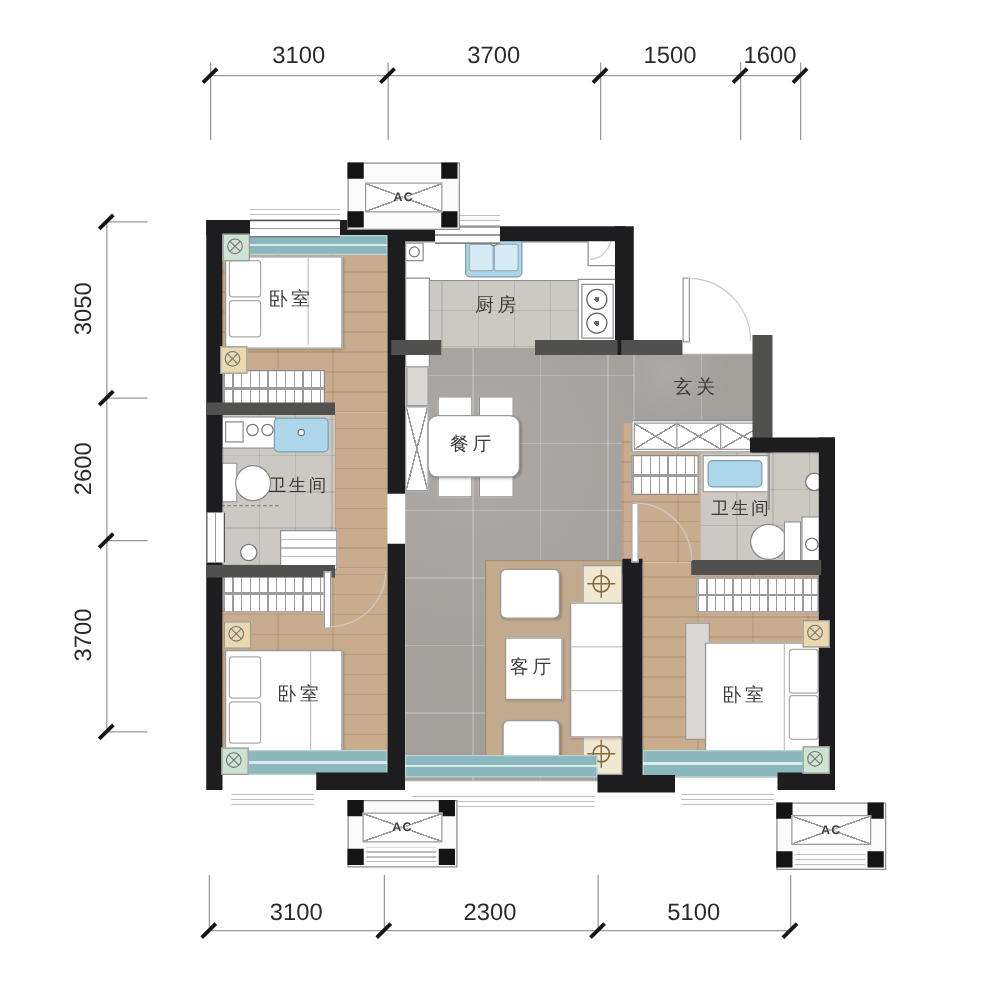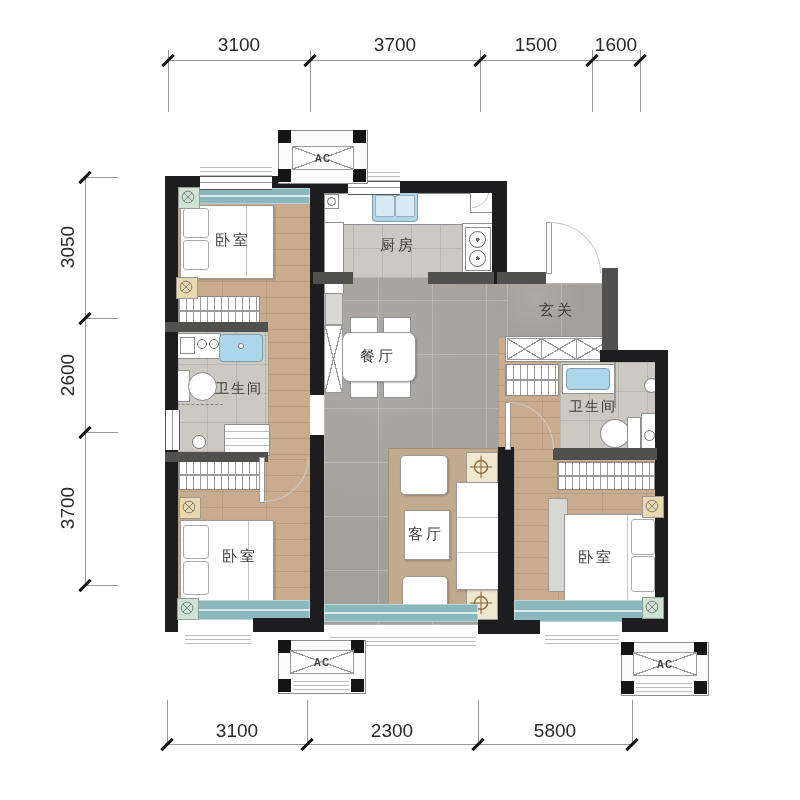--- a/index.html
+++ b/index.html
@@ -321,15 +321,15 @@
   <div class="abs dl" style="left:167px;top:700px;width:1px;height:45px;"></div>
   <div class="abs dl" style="left:307px;top:700px;width:1px;height:45px;"></div>
   <div class="abs dl" style="left:478px;top:700px;width:1px;height:45px;"></div>
   <div class="abs dl" style="left:632px;top:700px;width:1px;height:45px;"></div>
   <div class="abs tk" style="left:167px;top:744px;"></div>
   <div class="abs tk" style="left:307px;top:744px;"></div>
   <div class="abs tk" style="left:478px;top:744px;"></div>
   <div class="abs tk" style="left:632px;top:744px;"></div>
   <div class="abs dimtxt" style="left:197px;top:720px;width:80px;">3100</div>
   <div class="abs dimtxt" style="left:352px;top:720px;width:80px;">2300</div>
-  <div class="abs dimtxt" style="left:515px;top:720px;width:80px;">5800</div>
+  <div class="abs dimtxt" style="left:515px;top:720px;width:80px;">5100</div>
 
 </div>
 
 </body></html>

